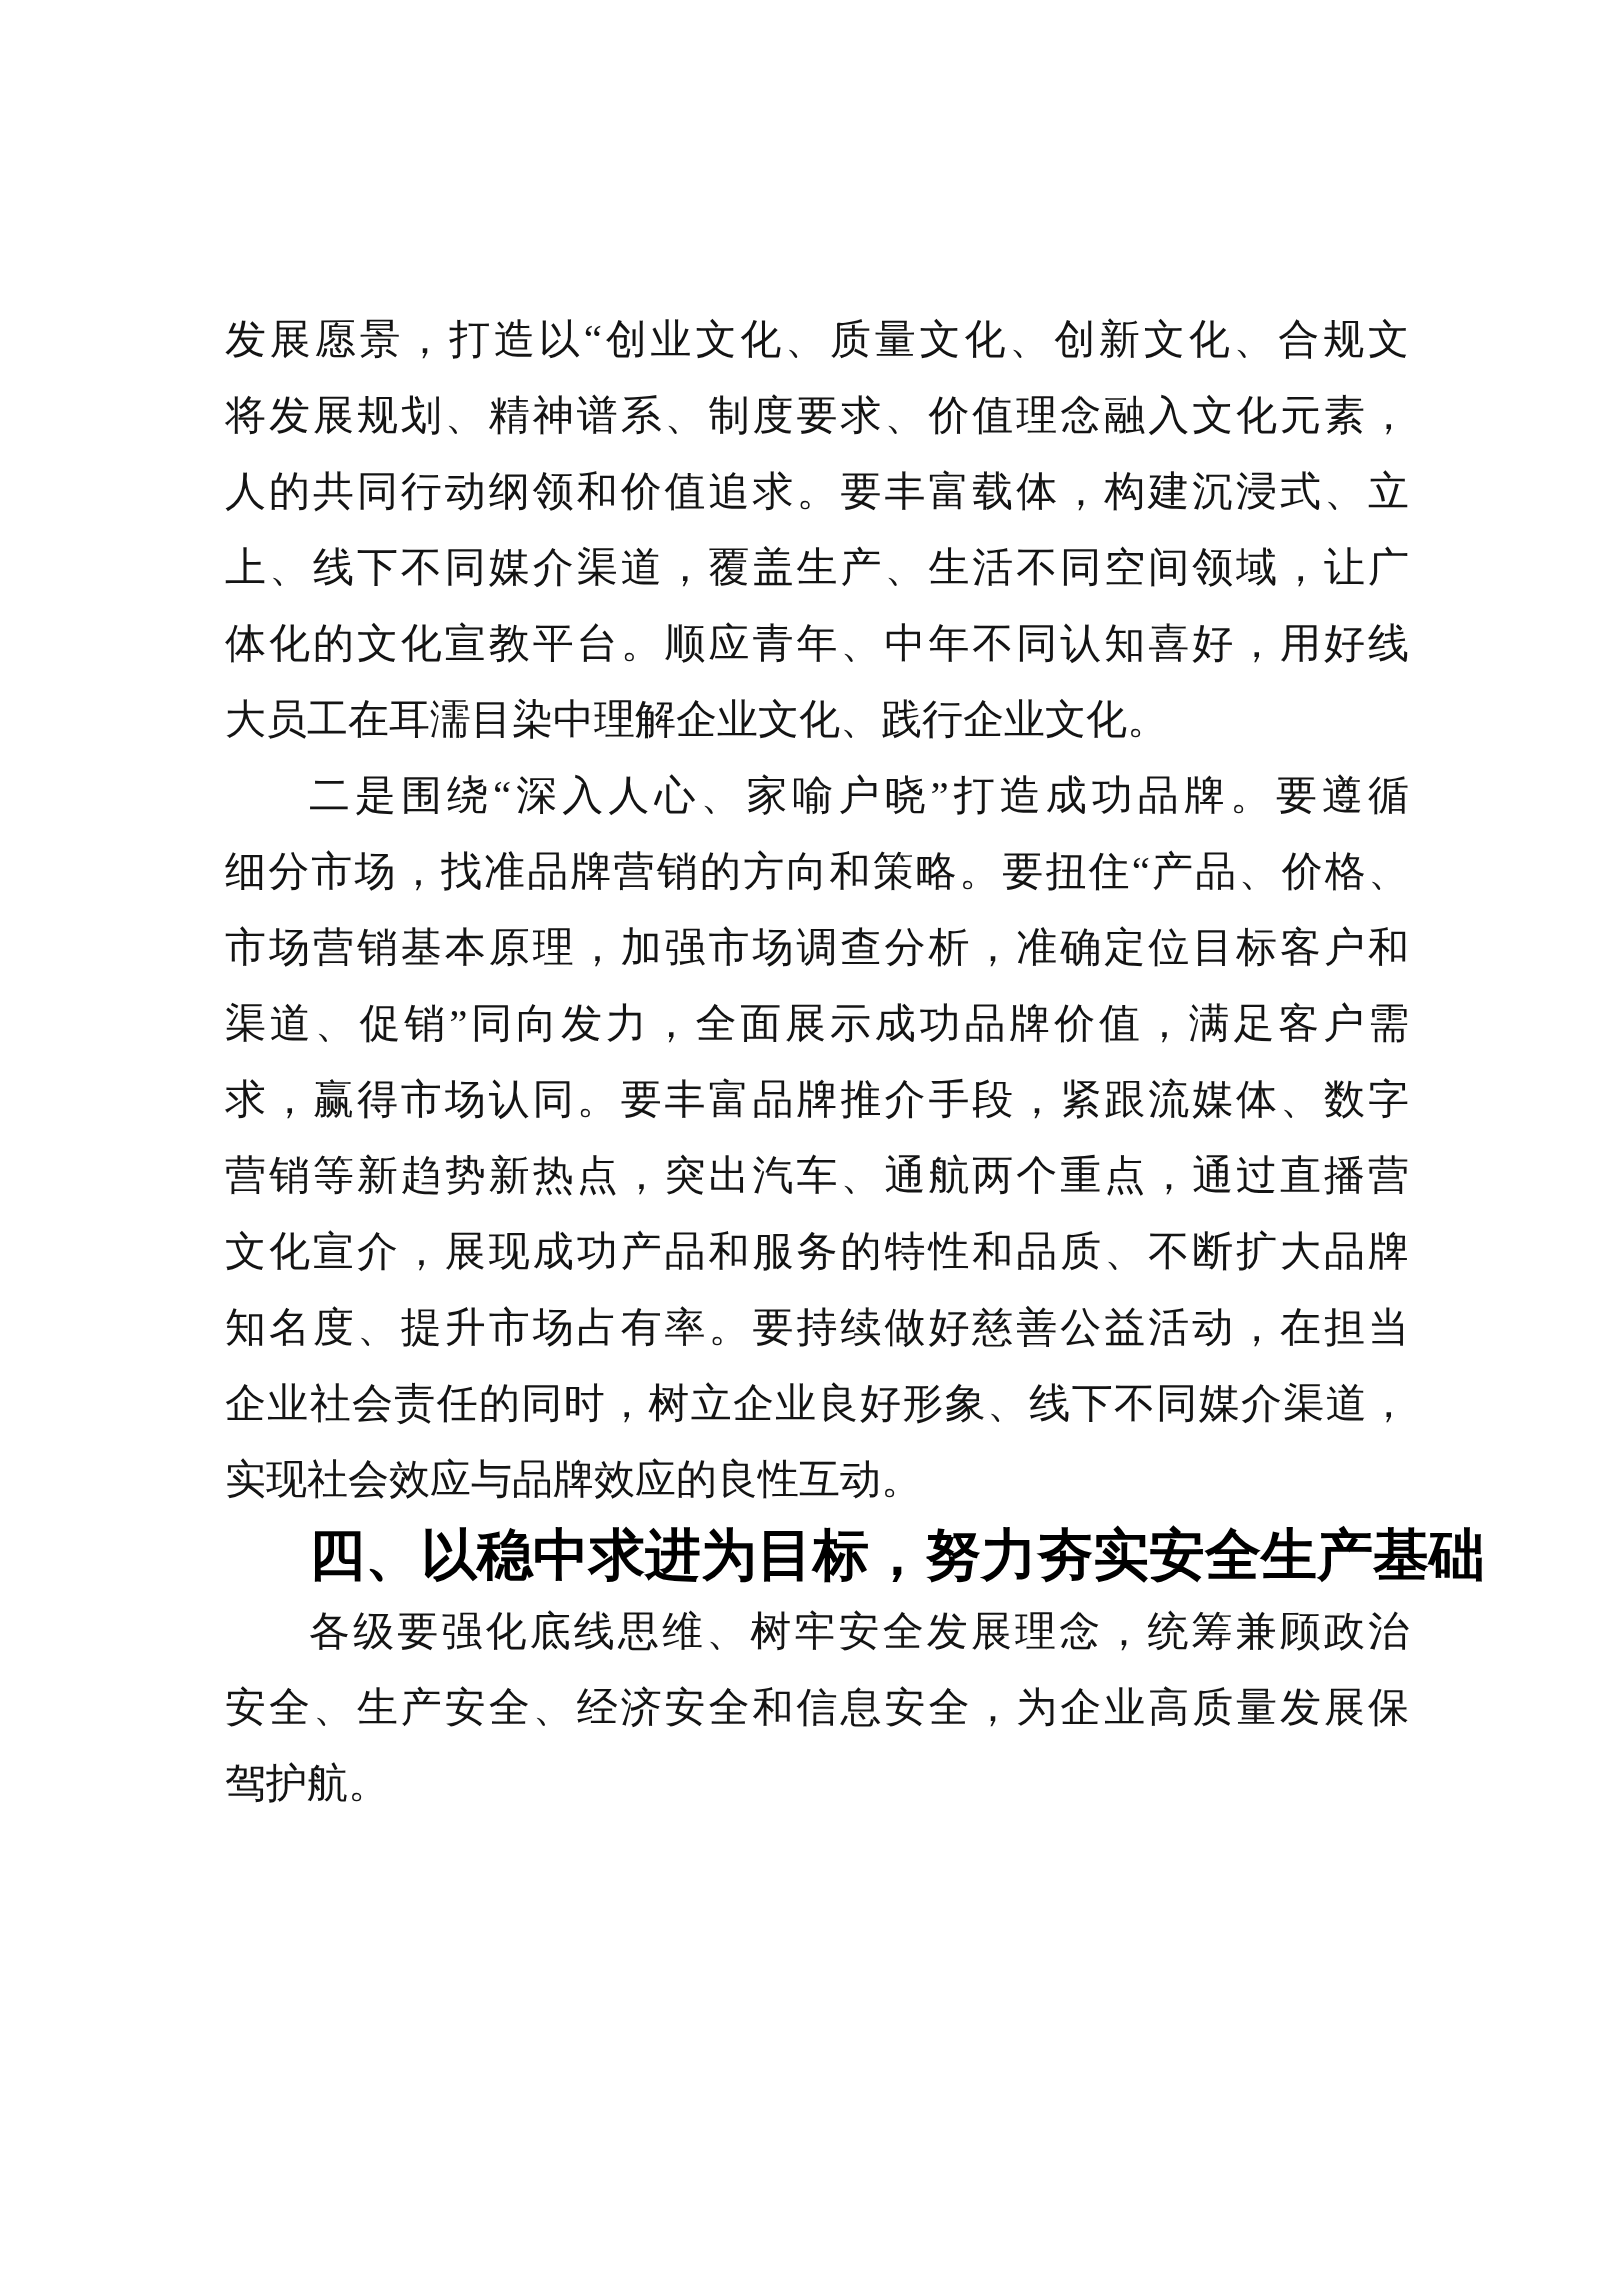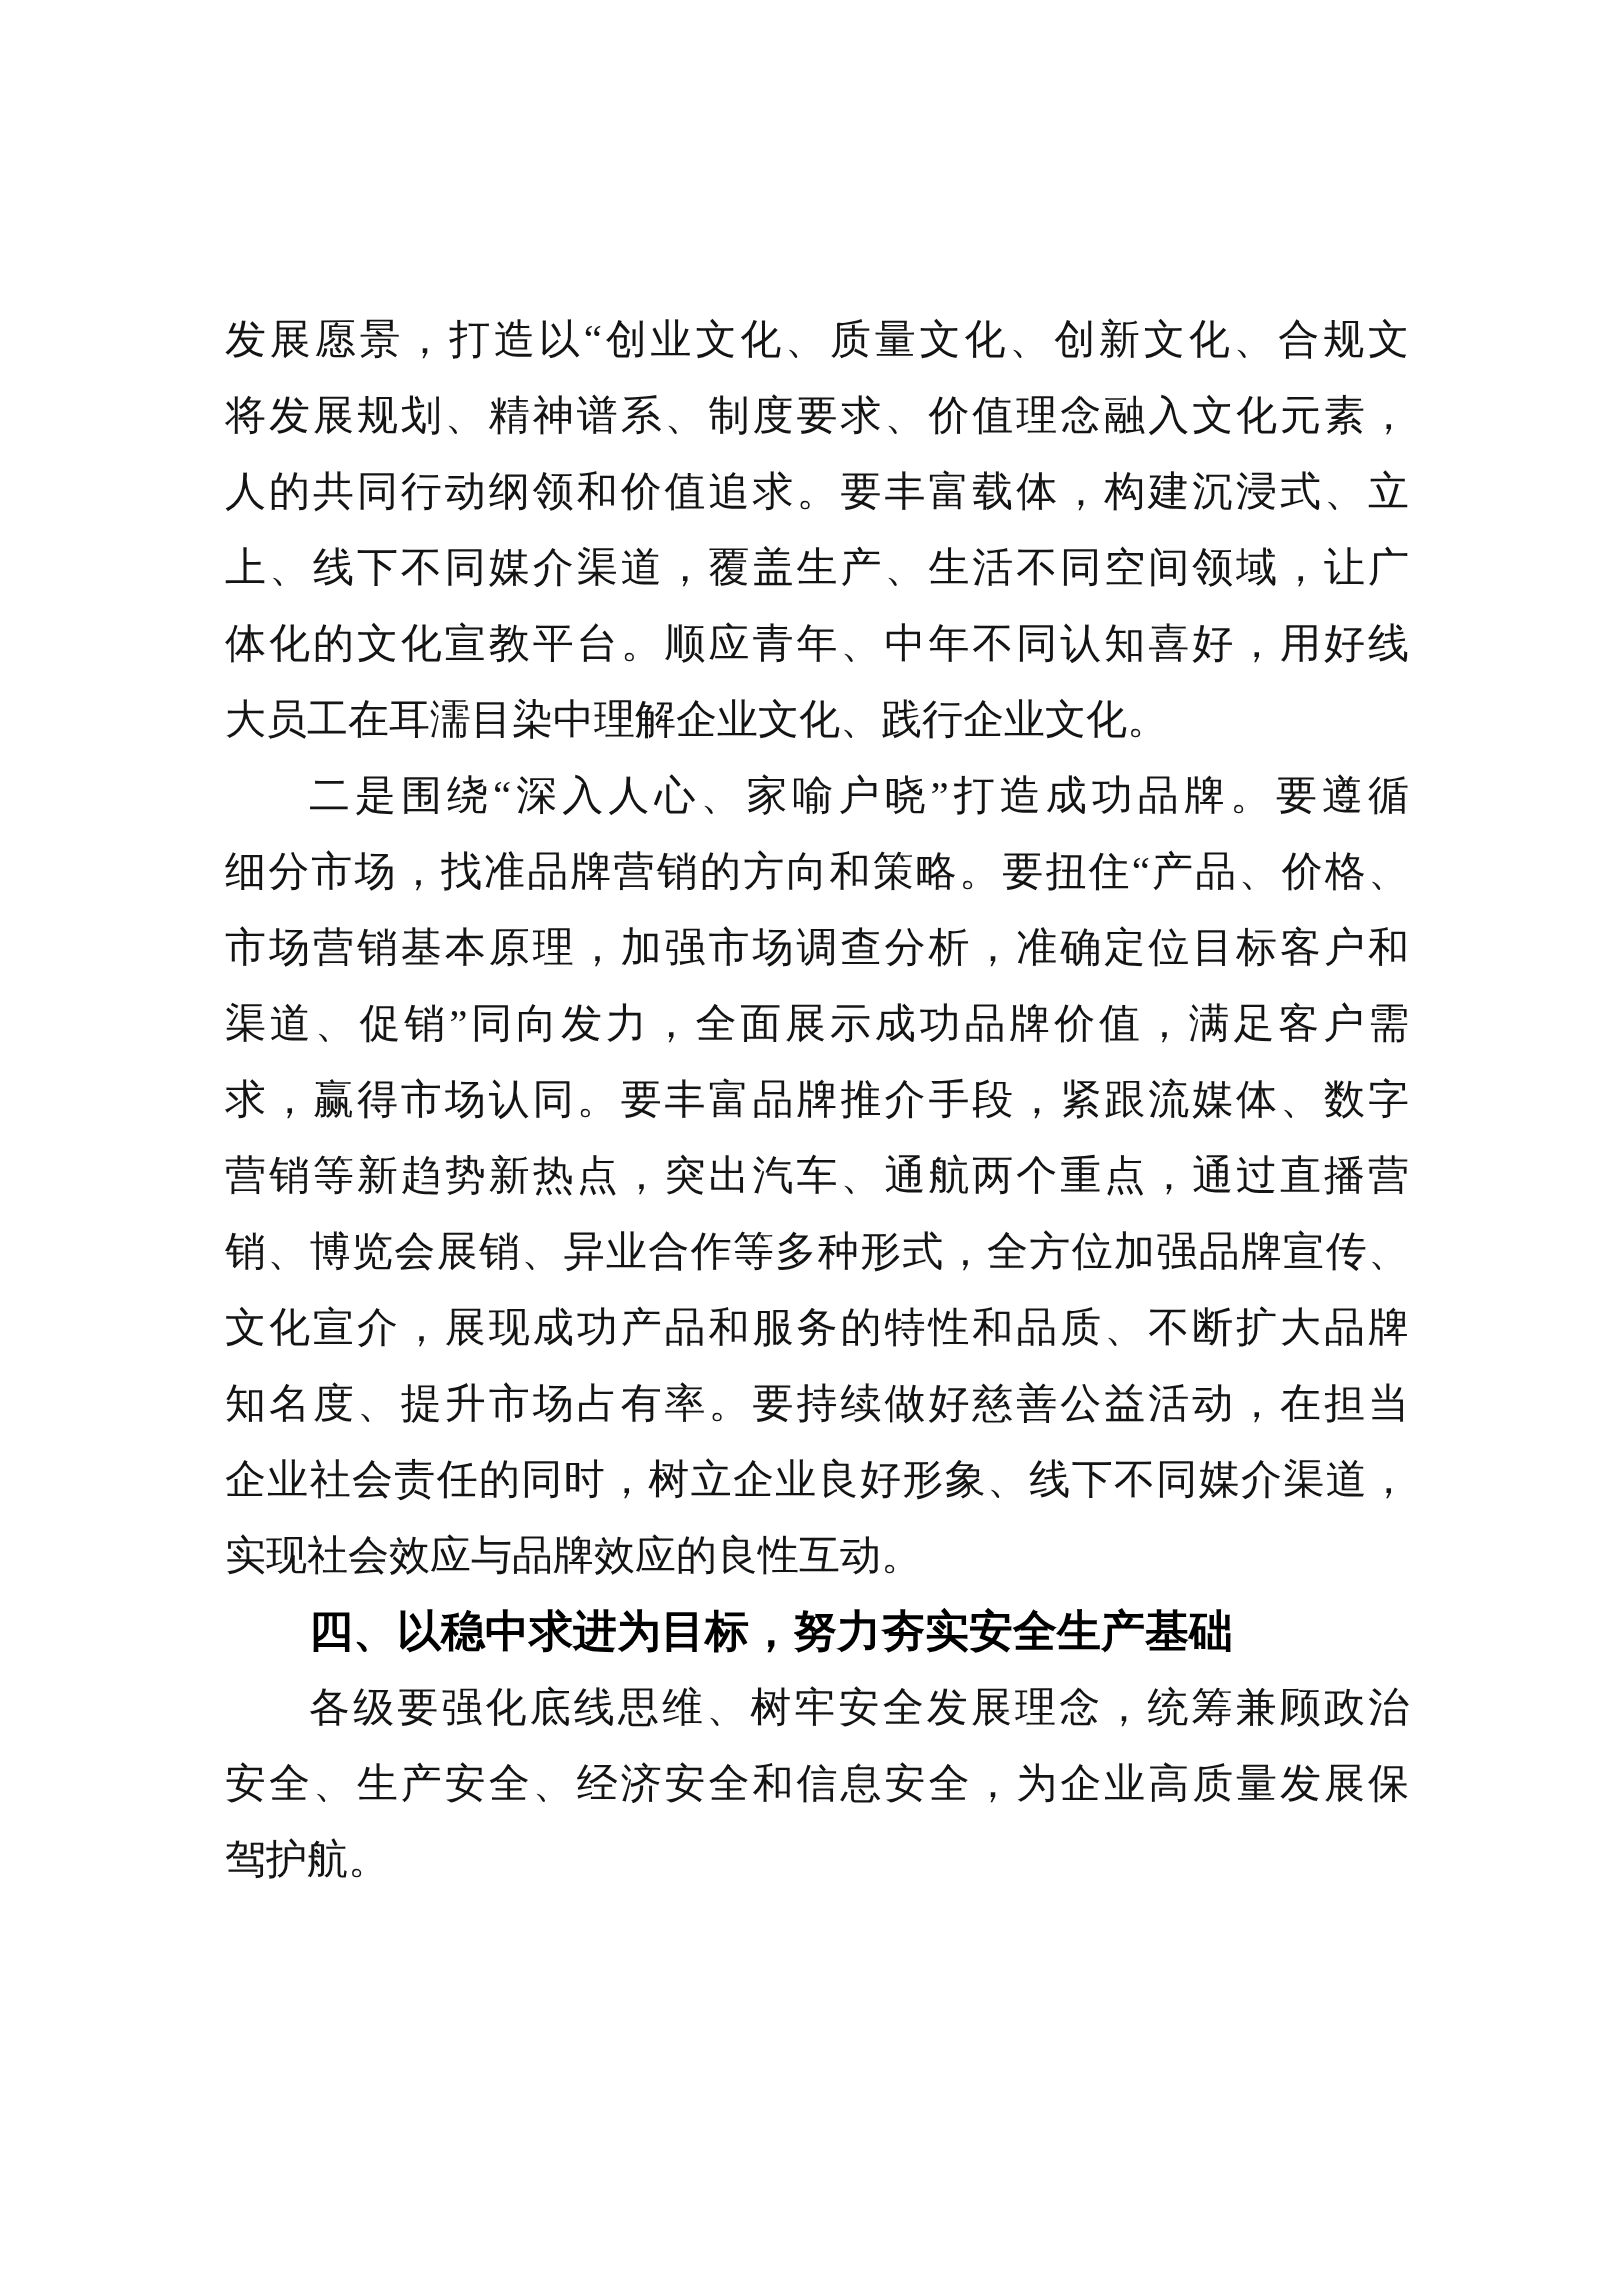--- a/index.html
+++ b/index.html
@@ -33,21 +33,21 @@
   }
   .line.last {
     text-align-last: left;
   }
   .line.indent {
     padding-left: 84px;
   }
   .line.heading {
     font-family: "Liberation Sans", "DejaVu Sans", sans-serif;
     font-weight: 700;
-    font-size: 44px;
+    font-size: 56px;
     color: #000000;
     text-align-last: left;
   }
   .page-number {
     position: absolute;
     top: 2129px;
     left: 1304px;
     width: 120px;
     text-align: center;
     font-family: "Liberation Serif", "DejaVu Serif", serif;
@@ -67,21 +67,20 @@
       <div class="line">人的共同行动纲领和价值追求。要丰富载体，构建沉浸式、立</div>
       <div class="line">上、线下不同媒介渠道，覆盖生产、生活不同空间领域，让广</div>
       <div class="line">体化的文化宣教平台。顺应青年、中年不同认知喜好，用好线</div>
       <div class="line last">大员工在耳濡目染中理解企业文化、践行企业文化。</div>
       <div class="line indent">二是围绕“深入人心、家喻户晓”打造成功品牌。要遵循</div>
       <div class="line">细分市场，找准品牌营销的方向和策略。要扭住“产品、价格、</div>
       <div class="line">市场营销基本原理，加强市场调查分析，准确定位目标客户和</div>
       <div class="line">渠道、促销”同向发力，全面展示成功品牌价值，满足客户需</div>
       <div class="line">求，赢得市场认同。要丰富品牌推介手段，紧跟流媒体、数字</div>
       <div class="line">营销等新趋势新热点，突出汽车、通航两个重点，通过直播营</div>
-      <div class="line">销、博览会展销、异业合作等多种形式，全方位加强品牌宣传、</div>
       <div class="line">文化宣介，展现成功产品和服务的特性和品质、不断扩大品牌</div>
       <div class="line">知名度、提升市场占有率。要持续做好慈善公益活动，在担当</div>
       <div class="line">企业社会责任的同时，树立企业良好形象、线下不同媒介渠道，</div>
       <div class="line last">实现社会效应与品牌效应的良性互动。</div>
       <div class="line heading indent last">四、以稳中求进为目标，努力夯实安全生产基础</div>
       <div class="line indent">各级要强化底线思维、树牢安全发展理念，统筹兼顾政治</div>
       <div class="line">安全、生产安全、经济安全和信息安全，为企业高质量发展保</div>
       <div class="line last">驾护航。</div>
     </div>
   <div class="page-number">– 9 –</div>

